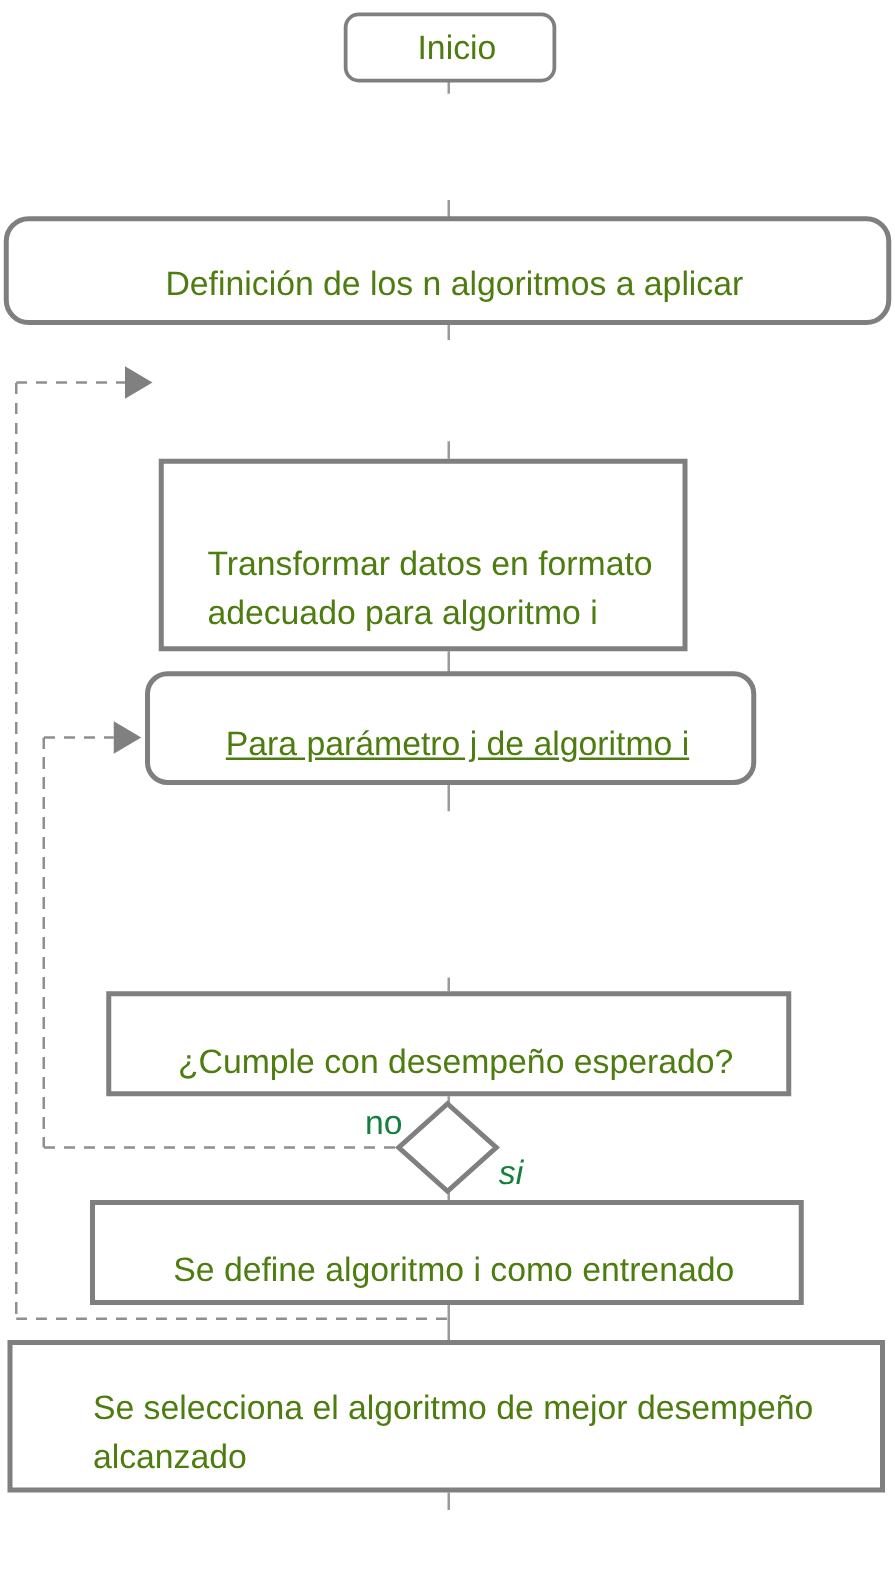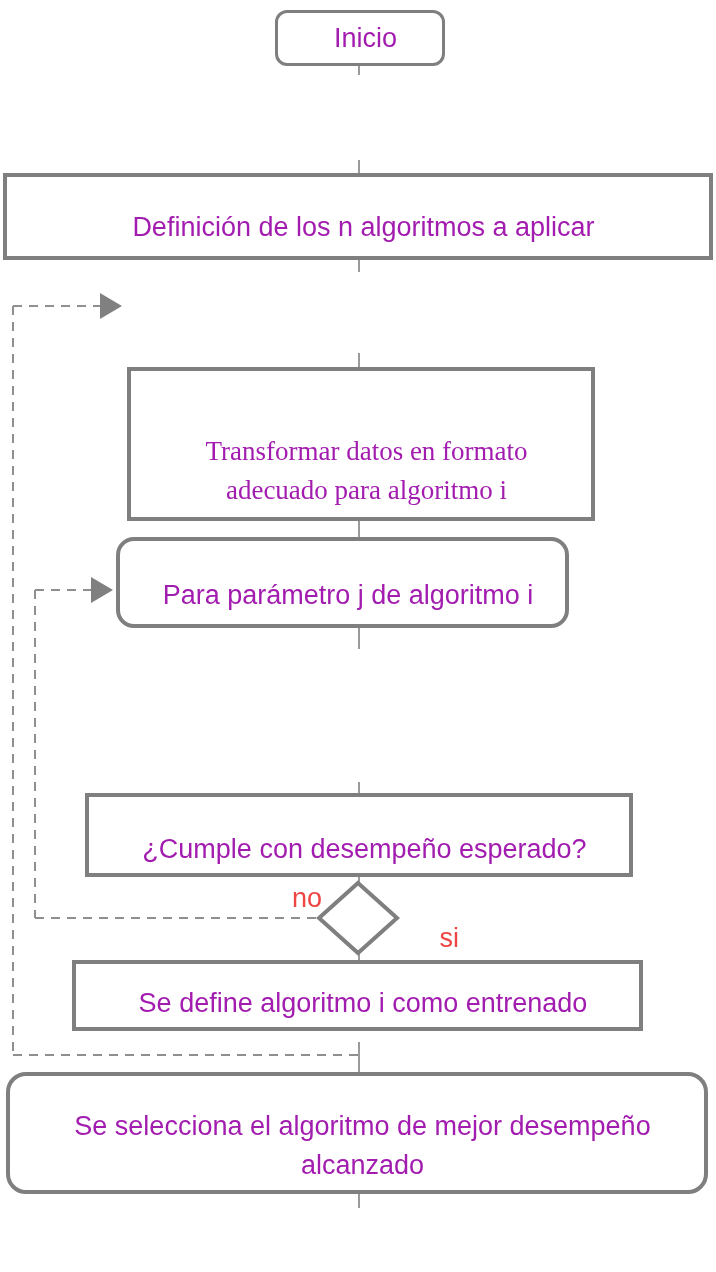--- a/index.html
+++ b/index.html
@@ -2,35 +2,35 @@
 <html><head>
 <meta charset="utf-8">
 <style>
   html,body{margin:0;padding:0;background:#ffffff;}
   #stage{
     position:relative;width:716px;height:1272px;background:#ffffff;
     font-family:"Liberation Sans",sans-serif;color:#3f3f3f;overflow:hidden;
   }
   .box{
     position:absolute;box-sizing:border-box;background:#ffffff;
-    border:4px solid #7f7f7f;color:#a21caf;
+    border:4px solid #7f7f7f;color:#4d7c0f;
     display:flex;justify-content:center;align-items:flex-end;
-    text-align:center;font-size:27px;line-height:1.42;white-space:pre-line;padding-left:11px;
+    font-size:27px;line-height:1.42;white-space:pre-line;padding-left:11px;
   }
   .terminator{border-radius:12px;border-width:3px;align-items:center;padding-bottom:0;}
   .loopbox{border-radius:18px;}
   .conn{position:absolute;width:2px;background:#9a9a9a;left:358px;}
   .dash-h{position:absolute;height:2px;
     background:repeating-linear-gradient(90deg,#8f8f8f 0 9px,transparent 9px 16px);}
   .dash-v{position:absolute;width:2px;
     background:repeating-linear-gradient(180deg,#8f8f8f 0 9px,transparent 9px 16px);}
   .arrowhead{position:absolute;width:0;height:0;
     border-top:13px solid transparent;border-bottom:13px solid transparent;
     border-left:22px solid #808080;}
-  .edge-label{position:absolute;font-size:27px;color:#ef4444;line-height:1;}
+  .edge-label{position:absolute;font-size:27px;color:#15803d;line-height:1;}
   svg{position:absolute;}
 </style>
 </head>
 <body>
 
 <div id="stage">
 
   <div class="conn" style="top:64px;height:11px;"></div>
   <div class="conn" style="top:160px;height:15px;"></div>
   <div class="conn" style="top:258px;height:14px;"></div>
@@ -49,36 +49,36 @@
   <div class="arrowhead" style="left:100px;top:293px;"></div>
 
   <div class="dash-h" style="left:35px;top:917px;width:285px;"></div>
   <div class="dash-v" style="left:34px;top:590px;height:328px;"></div>
   <div class="dash-h" style="left:35px;top:589px;width:56px;"></div>
   <div class="arrowhead" style="left:91px;top:577px;"></div>
 
   <div class="box terminator" style="left:275px;top:10px;width:170px;height:56px;">Inicio</div>
 
 
-  <div class="box" style="left:3px;top:173px;width:710px;height:87px;padding-bottom:10px;">Definición de los n algoritmos a aplicar</div>
+  <div class="box" style="left:3px;top:173px;width:710px;height:87px;padding-bottom:10px;border-radius:20px;">Definición de los n algoritmos a aplicar</div>
 
 
-  <div class="box" style="left:127px;top:367px;width:468px;height:154px;padding-bottom:8px;font-family:Liberation Serif, serif;">Transformar datos en formato
+  <div class="box" style="left:127px;top:367px;width:423px;height:154px;padding-bottom:8px;">Transformar datos en formato
 adecuado para algoritmo i</div>
 
-  <div class="box loopbox" style="left:116px;top:537px;width:453px;height:91px;padding-bottom:10px;">Para parámetro j de algoritmo i</div>
+  <div class="box loopbox" style="left:116px;top:537px;width:489px;height:91px;padding-bottom:10px;text-decoration:underline;">Para parámetro j de algoritmo i</div>
 
 
   <div class="box" style="left:85px;top:793px;width:548px;height:84px;padding-bottom:5px;">¿Cumple con desempeño esperado?</div>
 
   <svg width="86" height="78" style="left:315px;top:879px;" viewBox="0 0 86 78">
     <polygon points="43,4 82,39 43,74 4,39" fill="#ffffff" stroke="#7f7f7f" stroke-width="4"></polygon>
   </svg>
   <div class="edge-label" style="left:240px;top:885px;width:82px;text-align:right;">no</div>
-  <div class="edge-label" style="left:399px;top:925px;width:60px;text-align:right;">si</div>
+  <div class="edge-label" style="left:399px;top:925px;width:60px;text-align:left;font-style:italic;">si</div>
 
-  <div class="box" style="left:72px;top:960px;width:571px;height:71px;padding-bottom:5px;">Se define algoritmo i como entrenado</div>
+  <div class="box" style="left:72px;top:960px;width:571px;height:84px;padding-bottom:5px;">Se define algoritmo i como entrenado</div>
 
-  <div class="box" style="left:6px;top:1072px;width:702px;height:122px;padding-bottom:6px;border-radius:20px;">Se selecciona el algoritmo de mejor desempeño
+  <div class="box" style="left:6px;top:1072px;width:702px;height:122px;padding-bottom:6px;">Se selecciona el algoritmo de mejor desempeño
 alcanzado</div>
 
 
 </div>
 
 </body></html>

